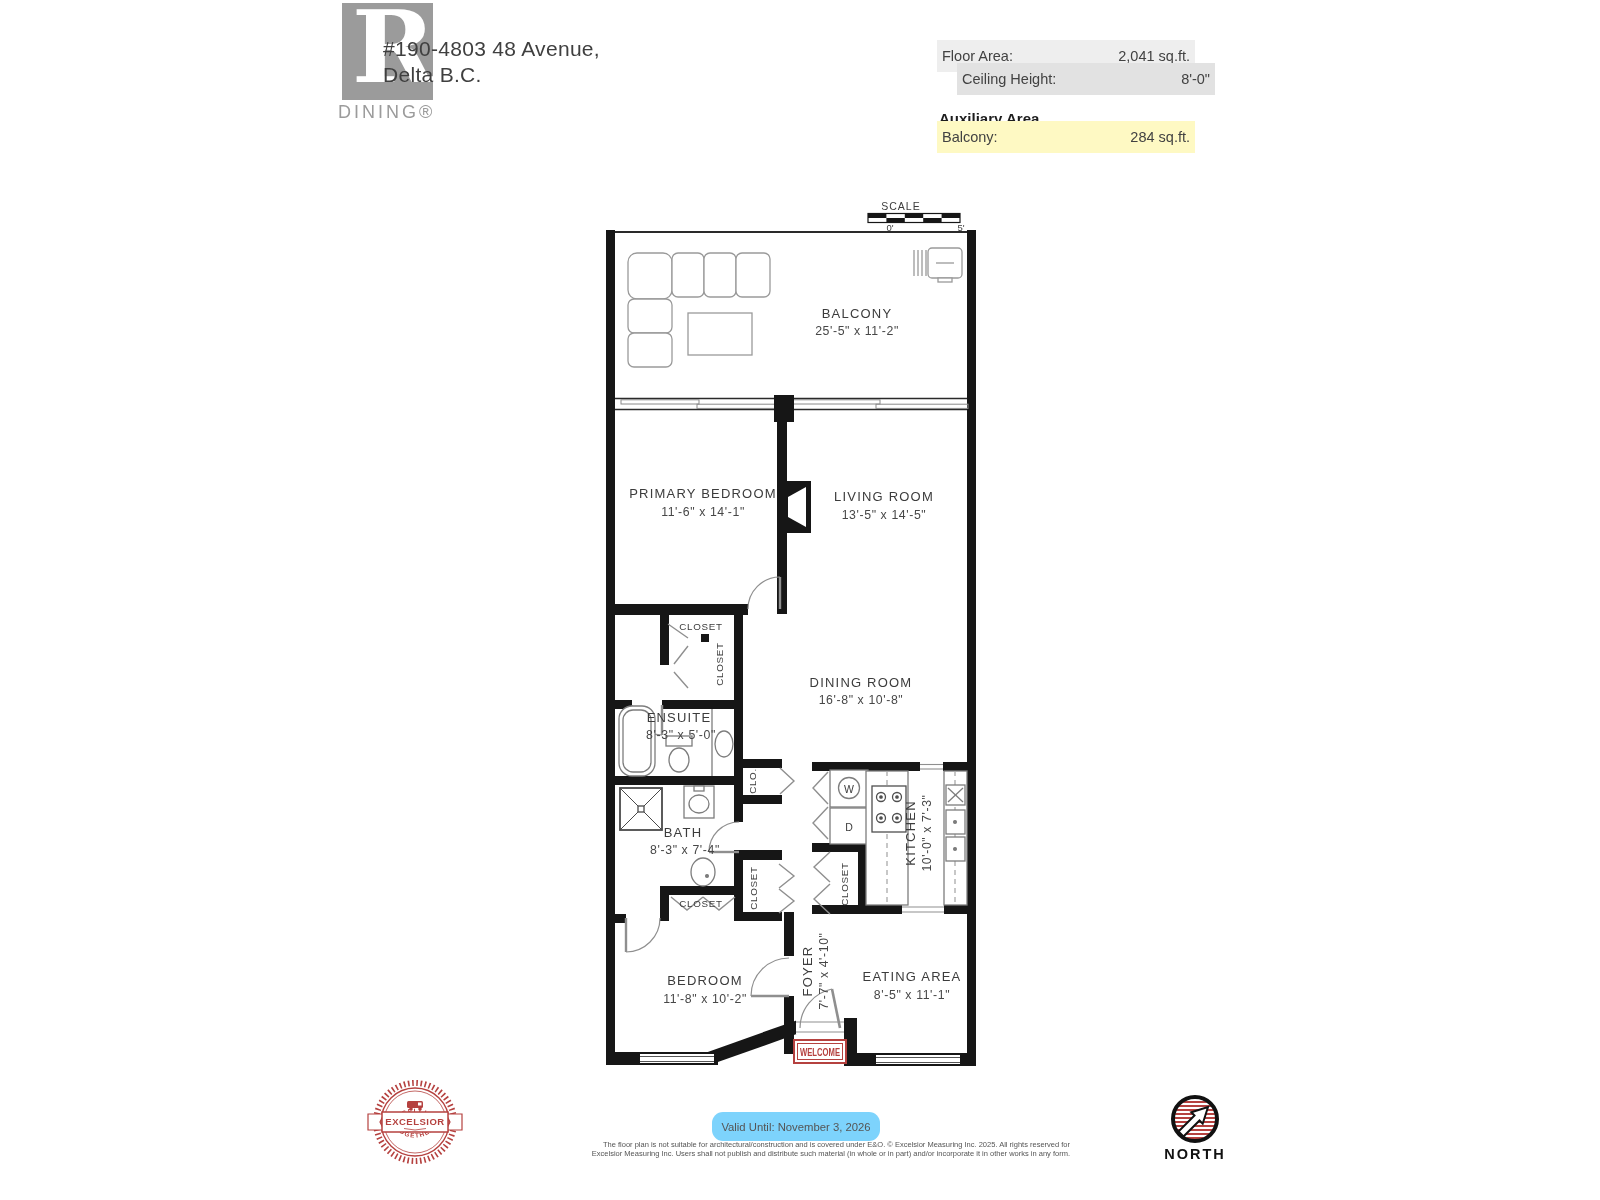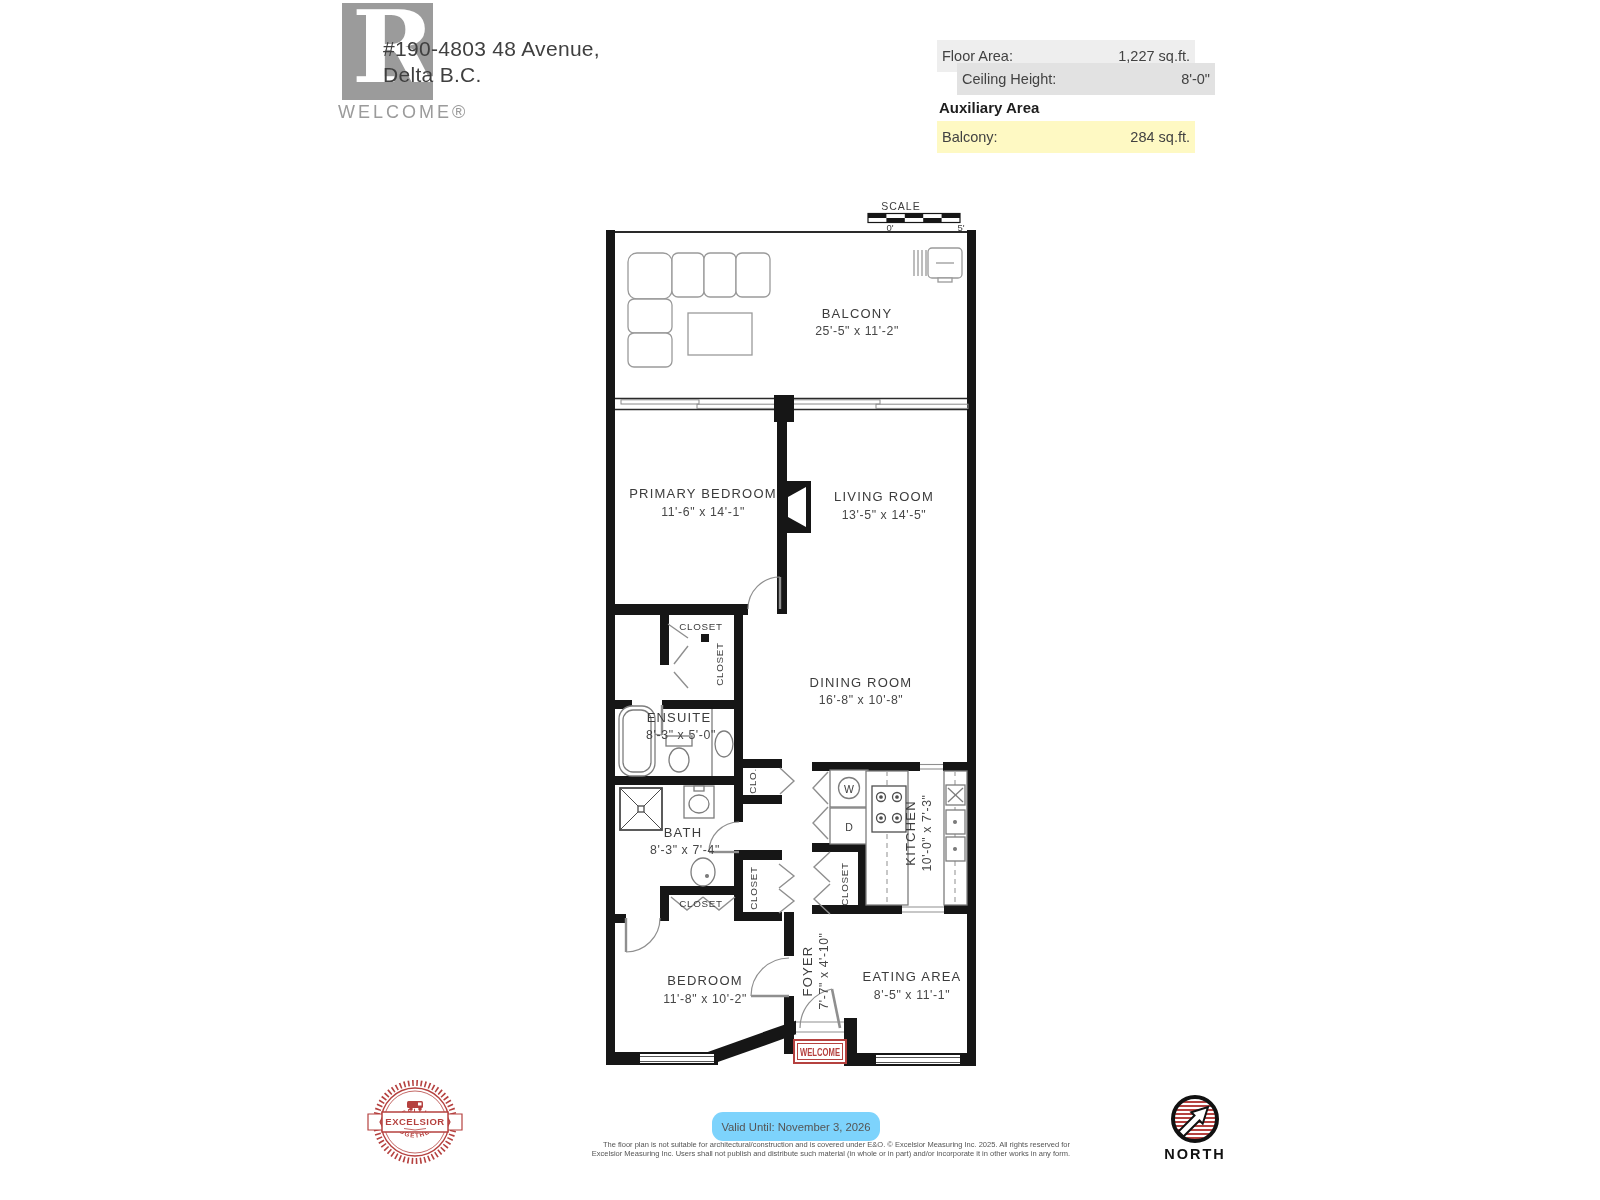--- a/index.html
+++ b/index.html
@@ -13,21 +13,21 @@
              font-size:100px;line-height:97px;margin-left:10px;margin-top:-4px;}
   .realtor-word{left:338px;top:102px;font-size:18px;letter-spacing:3px;color:#9b9b9b;z-index:1;}
   .address{left:383px;top:36px;font-size:21px;line-height:26px;color:#3f3f3f;z-index:2;letter-spacing:.3px;}
 
   .inforow{left:937px;width:258px;height:23px;display:flex;align-items:center;
            justify-content:space-between;padding:16px 5px;box-sizing:border-box;
            font-size:14.5px;color:#424242;}
   .row1{top:40px;background:#eeeeee;}
   .row2{top:63px;background:#e2e2e2;margin-left:20px;}
   .row3{top:121px;background:#fef9c3;}
-  .auxtitle{left:937px;top:99px;font-size:15px;font-weight:bold;color:#1d1d1d;padding-left:2px;}
+  .auxtitle{left:937px;top:110px;font-size:15px;font-weight:bold;color:#1d1d1d;padding-left:2px;}
 
   svg.plan{position:absolute;left:0;top:0;}
   svg text{font-family:"Liberation Sans",sans-serif;}
   .rn{font-size:13px;letter-spacing:1.2px;fill:#3c3c3c;}
   .rd{font-size:12.3px;letter-spacing:.6px;fill:#474747;}
   .sl{font-size:9.8px;letter-spacing:.7px;fill:#3c3c3c;}
   .wd{font-size:10.5px;fill:#3c3c3c;}
   .sc{font-size:10.5px;letter-spacing:1px;fill:#3c3c3c;}
   .sc2{font-size:9.5px;fill:#3c3c3c;}
 
@@ -38,29 +38,29 @@
               line-height:8.6px;color:#555;}
 </style>
 </head>
 <body>
 
 <div class="page">
 
   <div class="abs realtor-box">
     <span class="realtor-r">R</span>
   </div>
-  <div class="abs realtor-word">WELCOME®</div>
+  <div class="abs realtor-word">DINING®</div>
   <div class="abs address">
     <div>#190-4803 48 Avenue,</div>
     <div>Delta B.C.</div>
   </div>
 
   <div class="abs inforow row1">
     <span>Floor Area:</span>
-    <span>1,227 sq.ft.</span>
+    <span>2,041 sq.ft.</span>
   </div>
   <div class="abs inforow row2">
     <span>Ceiling Height:</span>
     <span>8'-0"</span>
   </div>
   <div class="abs auxtitle">Auxiliary Area</div>
   <div class="abs inforow row3">
     <span>Balcony:</span>
     <span>284 sq.ft.</span>
   </div>

